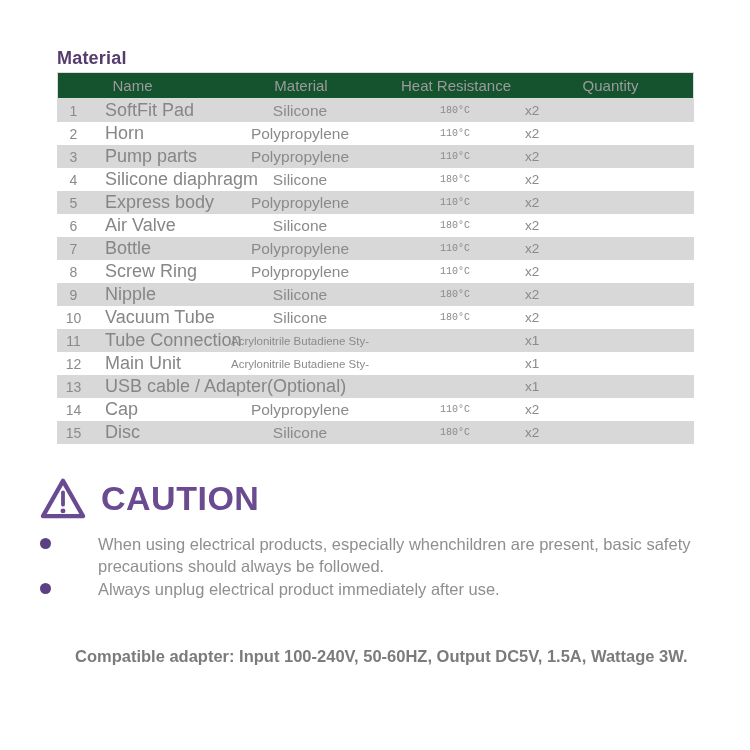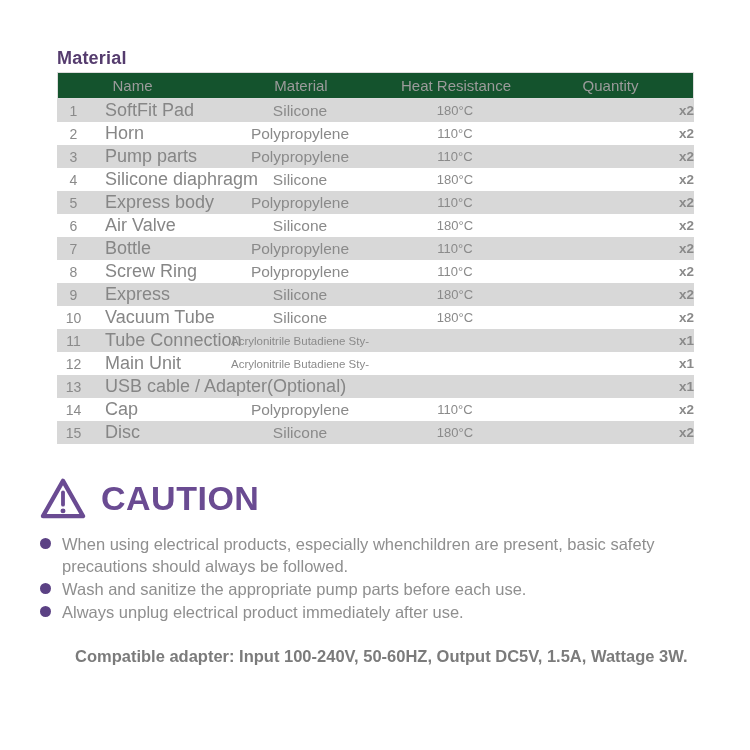--- a/index.html
+++ b/index.html
@@ -44,22 +44,22 @@
   .h-name { grid-column: 2; text-align: center; padding-right: 42px; }
   .h-mat  { grid-column: 3; text-align: center; }
   .h-heat { grid-column: 4; text-align: center; }
   .h-qty  { grid-column: 5; text-align: center; }
 
   .c-num  { grid-column: 1; text-align: center; font-size: 14px; color: #8a8a8a; }
   .c-name { grid-column: 2; font-size: 18px; padding-left: 15px; color: #868686; white-space: nowrap; }
   .c-name.span3 { grid-column: 2 / 5; }
   .c-mat  { grid-column: 3; text-align: center; font-size: 15.5px; color: #8a8a8a; white-space: nowrap; }
   .c-mat.small { font-size: 11.5px; }
-  .c-heat { grid-column: 4; text-align: center; font-size: 13px; color: #8a8a8a; }
-  .c-qty  { grid-column: 5; text-align: right; font-size: 13.5px; color: #8a8a8a; font-weight: bold; }
+  .c-heat { grid-column: 4; text-align: center; font-size: 10px; color: #8a8a8a; font-family: Liberation Mono, monospace; }
+  .c-qty  { grid-column: 5; text-align: left; font-size: 13.5px; color: #8a8a8a; }
 
   
   .caution-header {
     position: absolute; left: 40px; top: 478px;
     display: flex; align-items: center; gap: 15px;
   }
   .warning-icon svg { display: block; }
   .caution-title {
     margin: 0;
     font-size: 34px; font-weight: bold; color: #6a4b92;
@@ -73,21 +73,21 @@
   }
   .bullet-item {
     display: flex; gap: 11px;
     font-size: 16.5px; line-height: 22px; color: #8f8f8f;
     margin-bottom: 1px;
   }
   .bullet-dot {
     width: 11px; height: 11px; border-radius: 50%;
     background: #5b4184; flex-shrink: 0; margin-top: 5px;
   }
-  .bullet-text { flex: 1; }
+  .bullet-text { flex: 1; margin-left: 36px; }
 
   .adapter-notes {
     position: absolute; left: 75px; top: 645px; width: 650px;
     font-size: 16.5px; font-weight: bold; color: #7b7b7b;
     line-height: 23px;
   }
 </style>
 </head>
 <body>
 
@@ -154,21 +154,21 @@
         </div>
         <div class="trow">
           <div class="c-num">8</div>
           <div class="c-name">Screw Ring</div>
           <div class="c-mat">Polypropylene</div>
           <div class="c-heat">110°C</div>
           <div class="c-qty">x2</div>
         </div>
         <div class="trow shaded">
           <div class="c-num">9</div>
-          <div class="c-name">Express</div>
+          <div class="c-name">Nipple</div>
           <div class="c-mat">Silicone</div>
           <div class="c-heat">180°C</div>
           <div class="c-qty">x2</div>
         </div>
         <div class="trow">
           <div class="c-num">10</div>
           <div class="c-name">Vacuum Tube</div>
           <div class="c-mat">Silicone</div>
           <div class="c-heat">180°C</div>
           <div class="c-qty">x2</div>
@@ -220,24 +220,20 @@
     <h1 class="caution-title">CAUTION</h1>
   </div>
 
   <ul class="caution-bullets" id="bullet-list">
       <li class="bullet-item">
         <span class="bullet-dot"></span>
         <span class="bullet-text">When using electrical products, especially whenchildren are present, basic safety precautions should always be followed.</span>
       </li>
       <li class="bullet-item">
         <span class="bullet-dot"></span>
-        <span class="bullet-text">Wash and sanitize the appropriate pump parts before each use.</span>
-      </li>
-      <li class="bullet-item">
-        <span class="bullet-dot"></span>
         <span class="bullet-text">Always unplug electrical product immediately after use.</span>
       </li>
     </ul>
 
   <div class="adapter-notes">
     <div>Compatible adapter: Input 100-240V, 50-60HZ, Output DC5V, 1.5A, Wattage 3W.</div>
   </div>
 
 </div>
 

